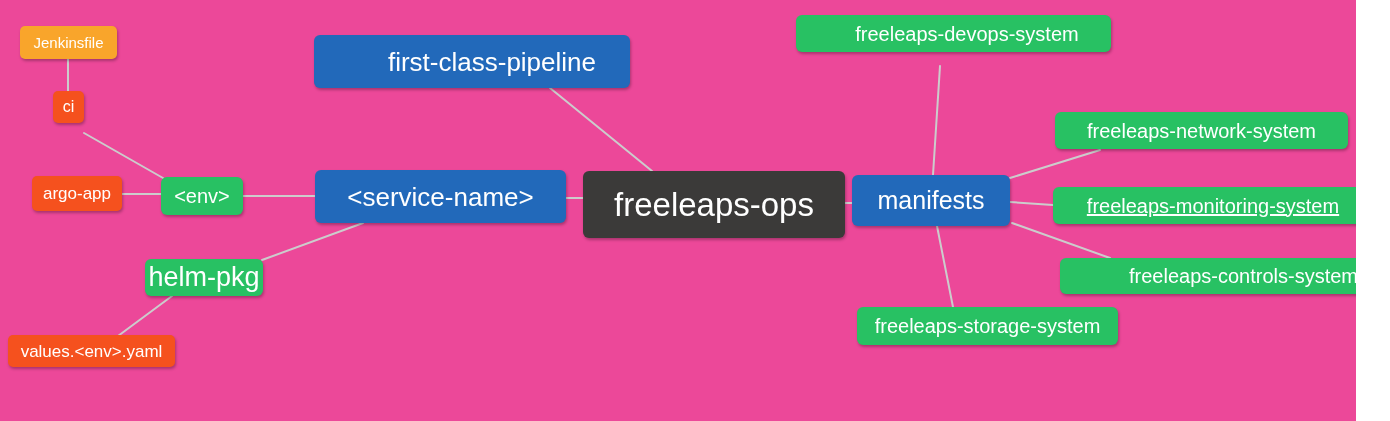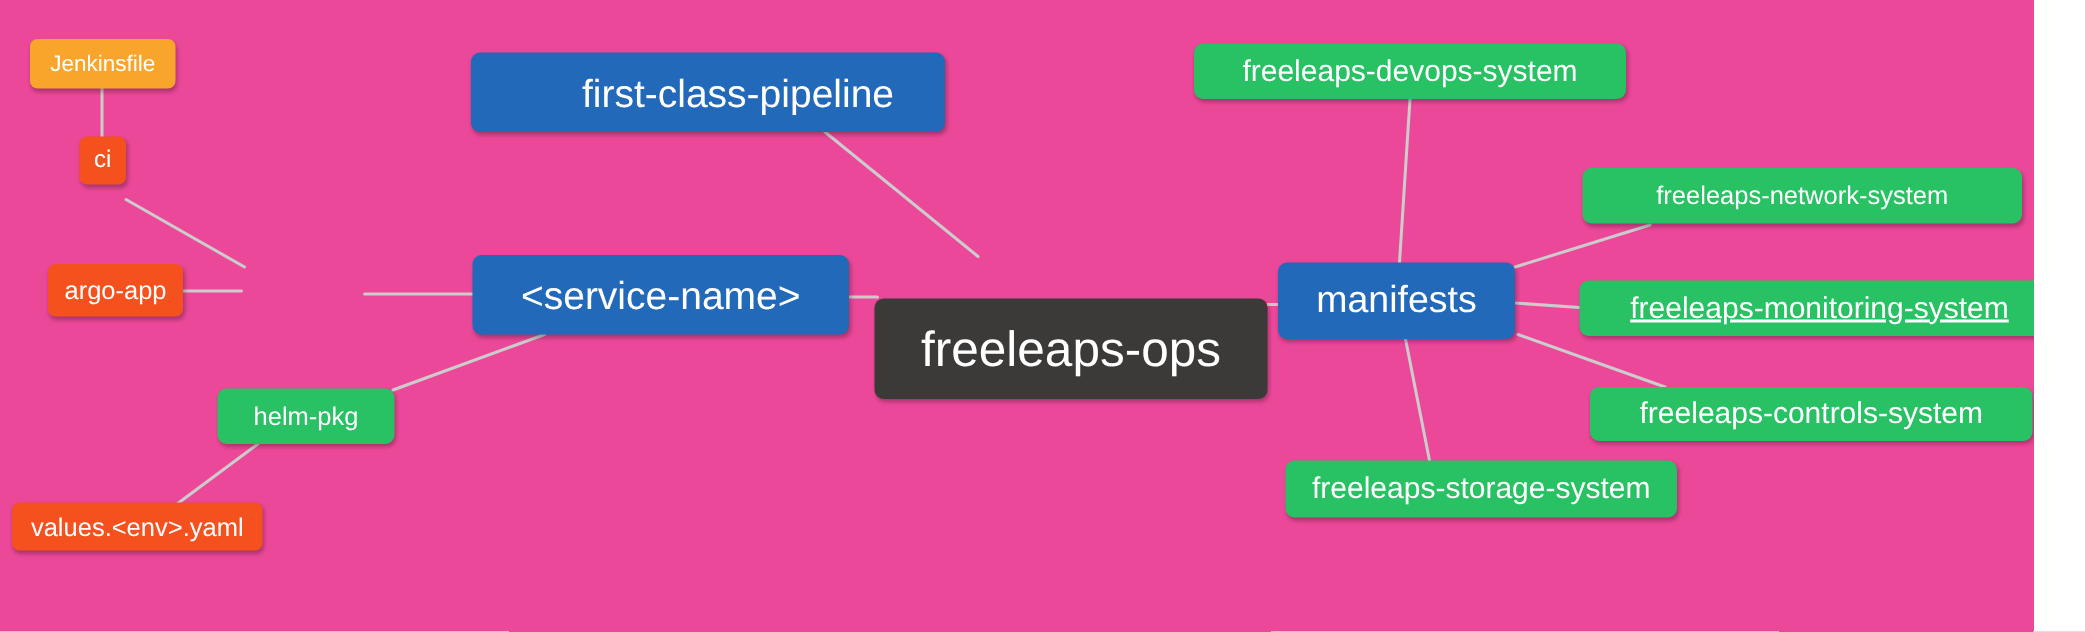--- a/index.html
+++ b/index.html
@@ -15,40 +15,40 @@
   .edges line{stroke:#cccccc;stroke-width:2;stroke-linecap:round;}
   .node{
     position:absolute;z-index:2;
     display:flex;align-items:center;justify-content:center;
     color:#ffffff;white-space:nowrap;
     border-radius:6px;
     box-shadow:1px 2px 3px rgba(0,0,0,0.28);
     cursor:pointer;
     line-height:1;
   }
-  .lv-root  {background:#3b3a39;margin-top:28px;}
+  .lv-root  {background:#3b3a39;}
   .lv-blue  {background:#2269ba;}
   .lv-green {background:#28c163;}
   .lv-red   {background:#f5511e;border-radius:5px;}
   .lv-orange{background:#f9a52b;border-radius:5px;}
 
   .n-jenkinsfile{left:20px;top:26px;width:97px;height:33px;font-size:15px;}
   .n-ci{left:53px;top:91px;width:31px;height:32px;font-size:16px;}
   .n-argo-app{left:32px;top:176px;width:90px;height:35px;font-size:17px;}
   .n-env{left:161px;top:177px;width:82px;height:38px;font-size:20px;}
-  .n-helm-pkg{left:145px;top:259px;width:118px;height:37px;font-size:17px;}
+  .n-helm-pkg{left:145px;top:259px;width:118px;height:37px;font-size:27px;}
   .n-values{left:8px;top:335px;width:167px;height:32px;font-size:17px;}
   .n-first-class-pipeline{left:314px;top:35px;width:276px;height:53px;font-size:26px;padding-left:40px;}
   .n-service-name{left:315px;top:170px;width:251px;height:53px;font-size:26px;}
   .n-freeleaps-ops{left:583px;top:171px;width:262px;height:67px;font-size:33px;}
   .n-manifests{left:852px;top:175px;width:158px;height:51px;font-size:25px;}
-  .n-devops{left:796px;top:29px;width:288px;height:37px;font-size:20px;}
-  .n-network{left:1055px;top:112px;width:293px;height:37px;font-size:17px;}
+  .n-devops{left:796px;top:15px;width:288px;height:37px;font-size:20px;padding-left:27px;}
+  .n-network{left:1055px;top:112px;width:293px;height:37px;font-size:20px;}
   .n-monitoring{left:1053px;top:187px;width:320px;height:37px;font-size:20px;text-decoration:underline;}
-  .n-controls{left:1060px;top:258px;width:295px;height:36px;font-size:20px;}
+  .n-controls{left:1060px;top:258px;width:295px;height:36px;font-size:20px;padding-left:36px;}
   .n-storage{left:813px;top:307px;width:261px;height:38px;font-size:20px;margin-left:44px;}
 </style>
 </head>
 <body>
 
 <div class="canvas">
 
   <svg class="edges" viewBox="0 0 1390 421" xmlns="http://www.w3.org/2000/svg">
     <line x1="68" y1="59" x2="68" y2="105"></line>
     <line x1="84" y1="133" x2="163" y2="178"></line>
@@ -62,20 +62,21 @@
     <line x1="933" y1="175" x2="940" y2="66"></line>
     <line x1="1010" y1="178" x2="1100" y2="150"></line>
     <line x1="1010" y1="202" x2="1053" y2="205"></line>
     <line x1="1012" y1="223" x2="1110" y2="258"></line>
     <line x1="937" y1="226" x2="953" y2="307"></line>
   </svg>
 
   <div class="node lv-orange n-jenkinsfile">Jenkinsfile</div>
   <div class="node lv-red n-ci">ci</div>
   <div class="node lv-red n-argo-app">argo-app</div>
+  <div class="node lv-green n-env">&lt;env&gt;</div>
   <div class="node lv-green n-helm-pkg">helm-pkg</div>
   <div class="node lv-red n-values">values.&lt;env&gt;.yaml</div>
   <div class="node lv-blue n-first-class-pipeline">first-class-pipeline</div>
   <div class="node lv-blue n-service-name">&lt;service-name&gt;</div>
   <div class="node lv-root n-freeleaps-ops">freeleaps-ops</div>
   <div class="node lv-blue n-manifests">manifests</div>
   <div class="node lv-green n-devops">freeleaps-devops-system</div>
   <div class="node lv-green n-network">freeleaps-network-system</div>
   <div class="node lv-green n-monitoring">freeleaps-monitoring-system</div>
   <div class="node lv-green n-controls">freeleaps-controls-system</div>

